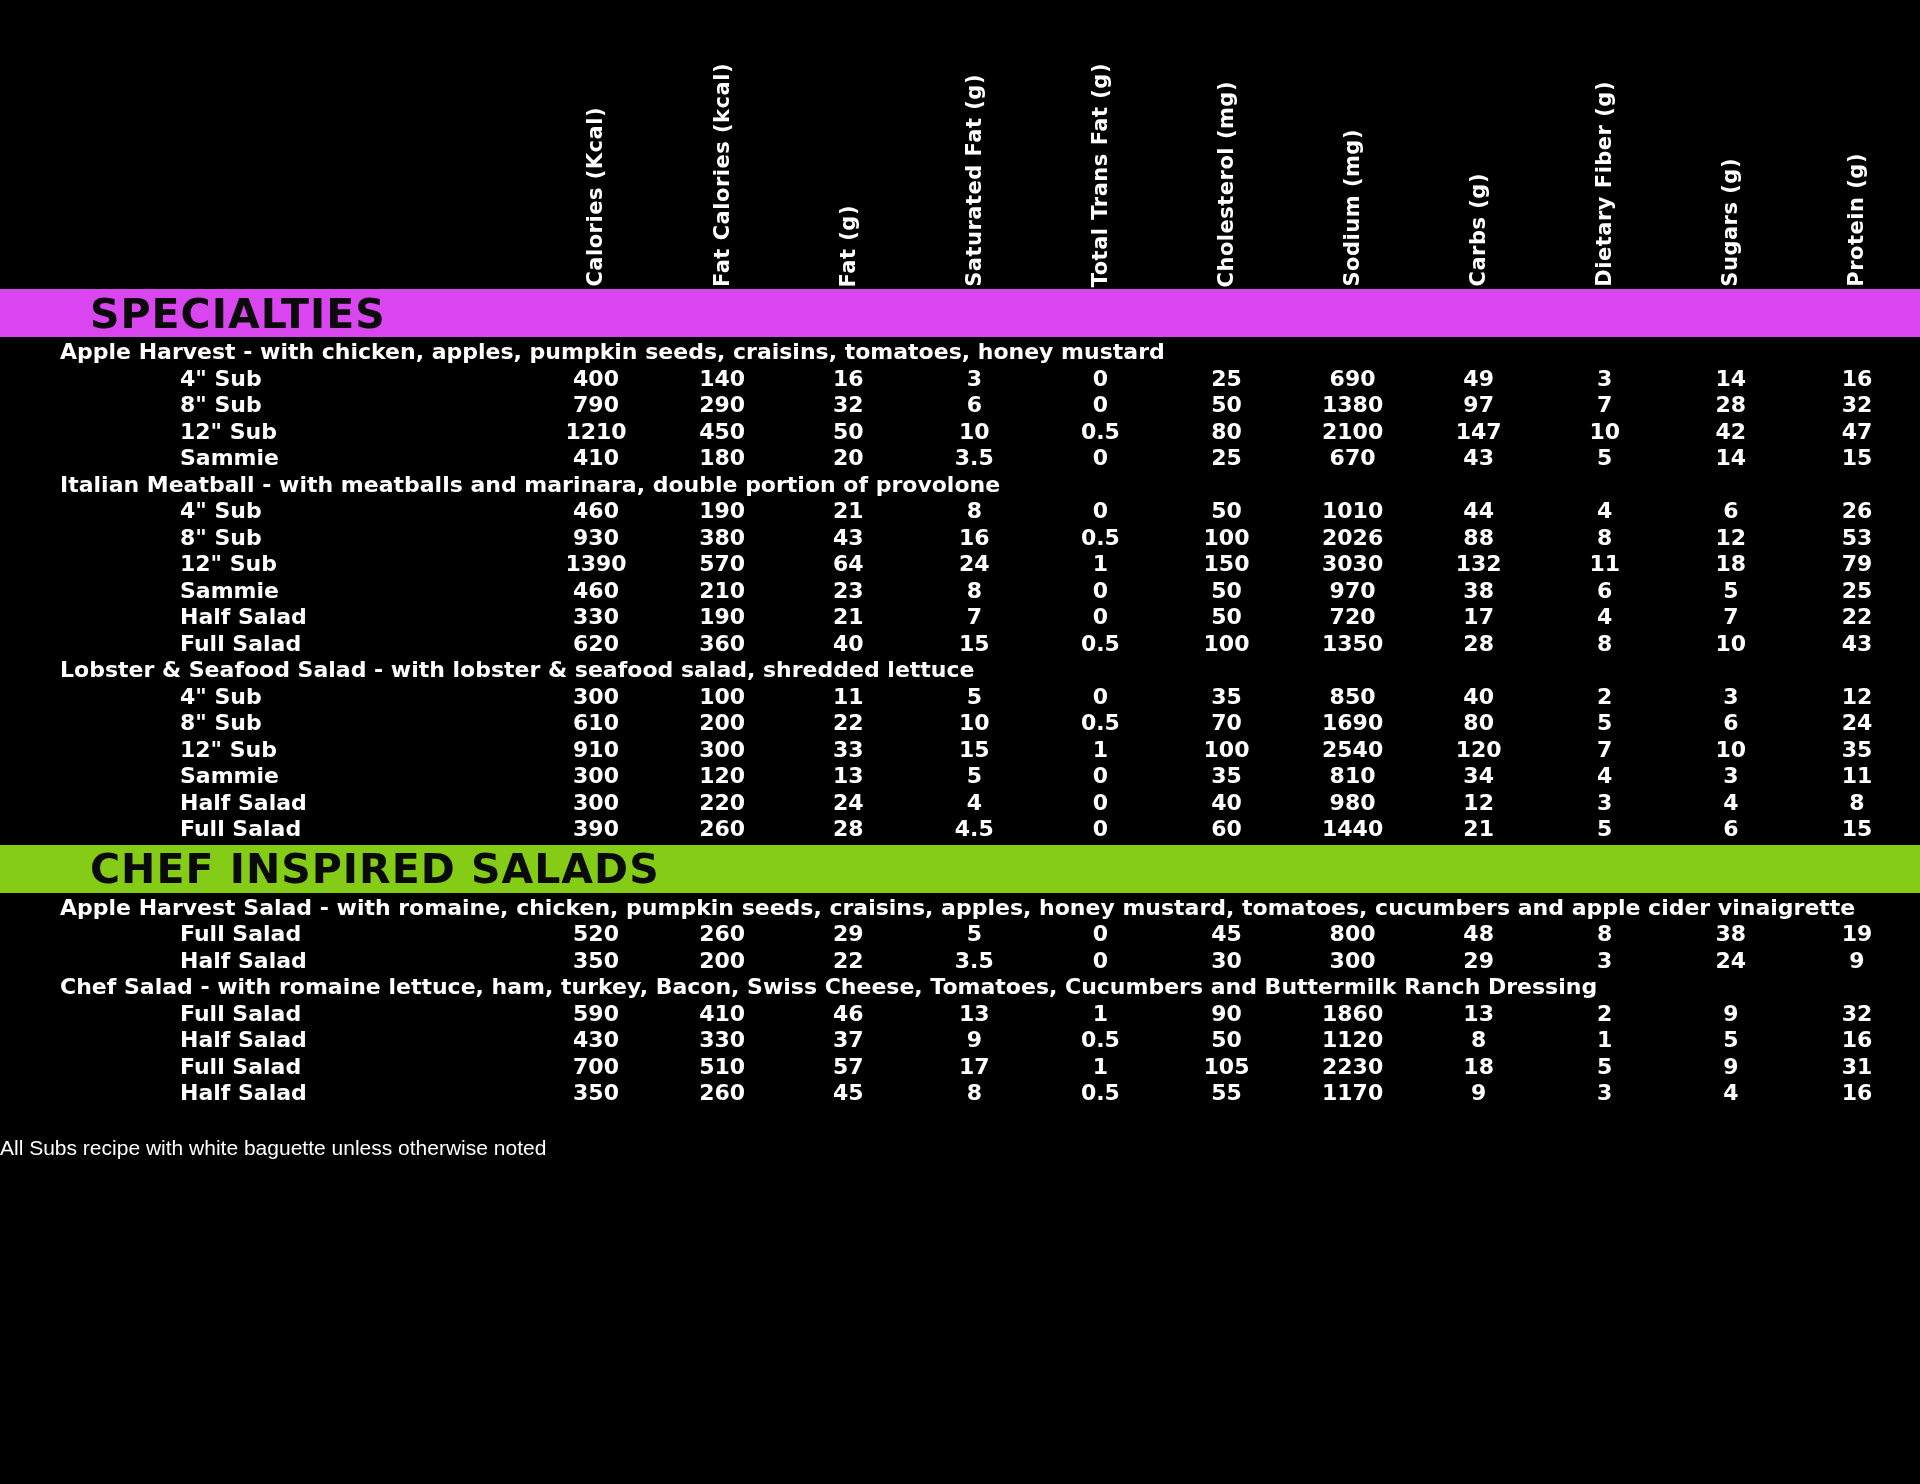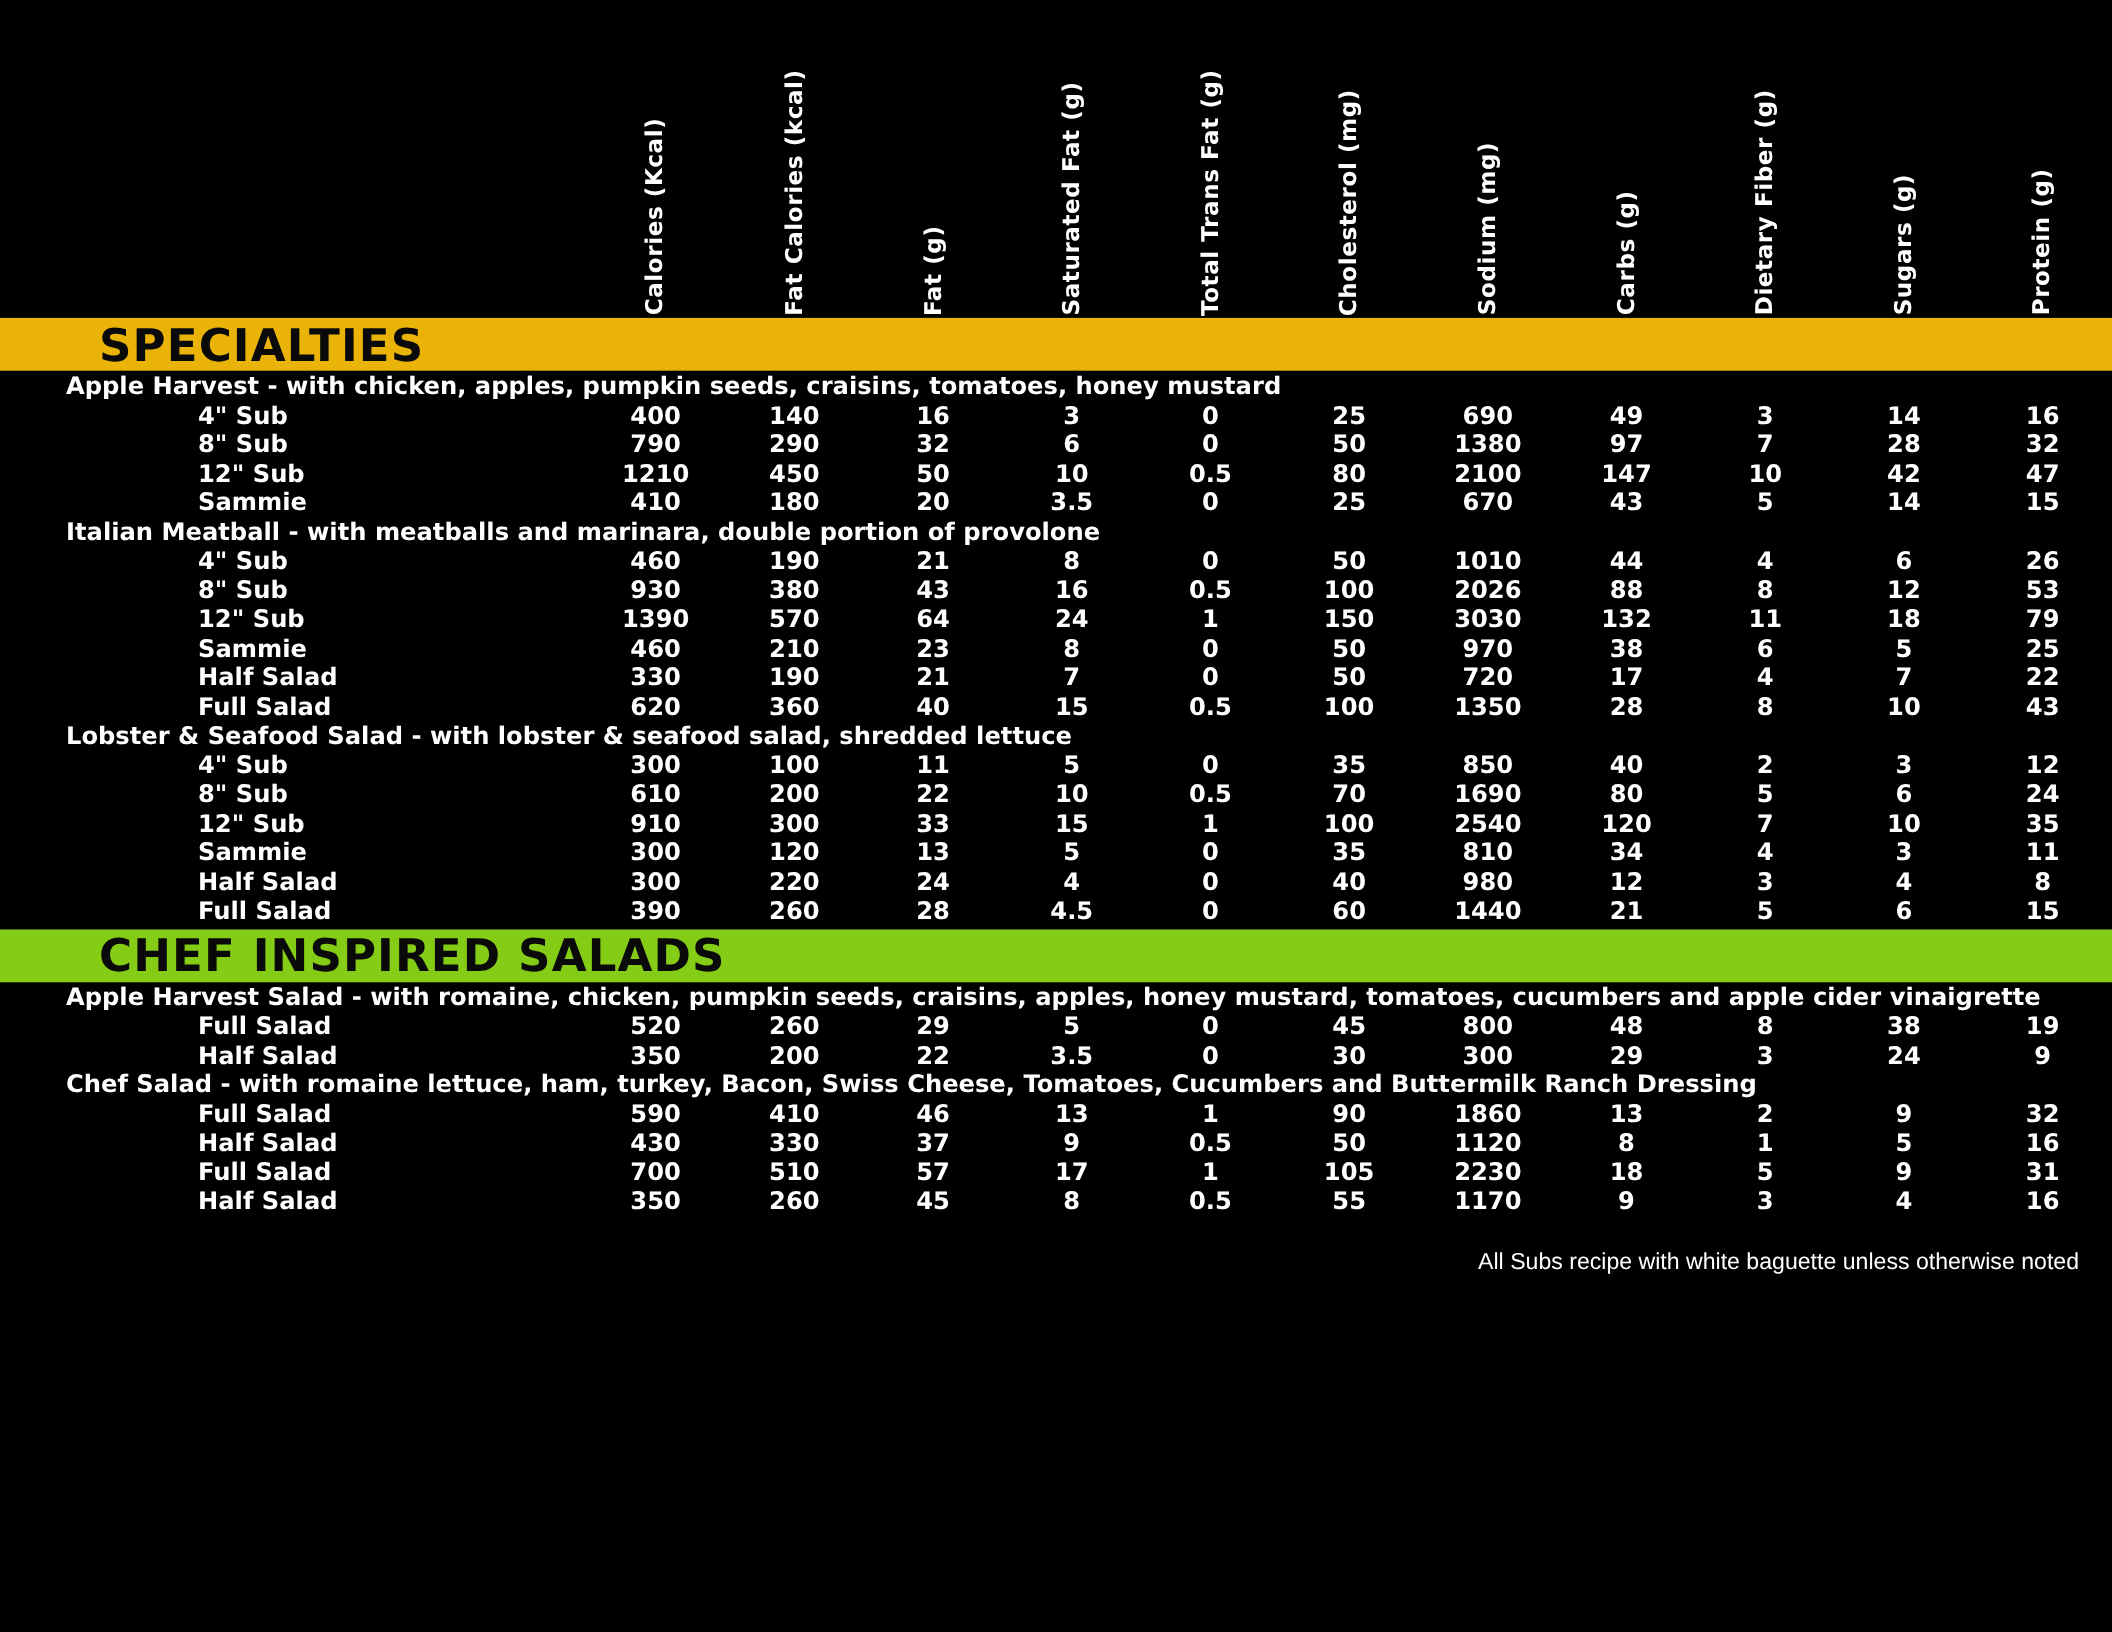--- a/index.html
+++ b/index.html
@@ -67,21 +67,21 @@
     white-space:nowrap;
   }
   .cell{
     text-align:center;
     font-size:22px;
     font-weight:700;
   }
   .footnotes{
     margin-top:24px;
     padding-right:30px;
-    text-align:right;
+    text-align:left;
     font-family:"Liberation Sans",sans-serif;
     font-weight:400;
     font-size:21px;
     line-height:34px;
   }
 </style>
 </head>
 <body style="background: rgb(0, 0, 0); color: rgb(255, 255, 255);">
 
 <div class="grid table-head">
@@ -127,21 +127,21 @@
       <span>Sugars (g)</span>
     </div>
 
   <div class="col-head">
       <span>Protein (g)</span>
     </div>
 </div>
 
 <div>
   <section>
-    <div class="band" style="background: #eab308;">
+    <div class="band" style="background: #d946ef;">
       <span class="band-title" style="color: rgb(10, 10, 10);">SPECIALTIES</span>
     </div>
     <div class="section-rows">
   <div class="desc">Apple Harvest - with chicken, apples, pumpkin seeds, craisins, tomatoes, honey mustard</div>
 
   <div class="grid row">
     <div class="row-label">4" Sub</div>
 
   <div class="cell">400</div>
 

